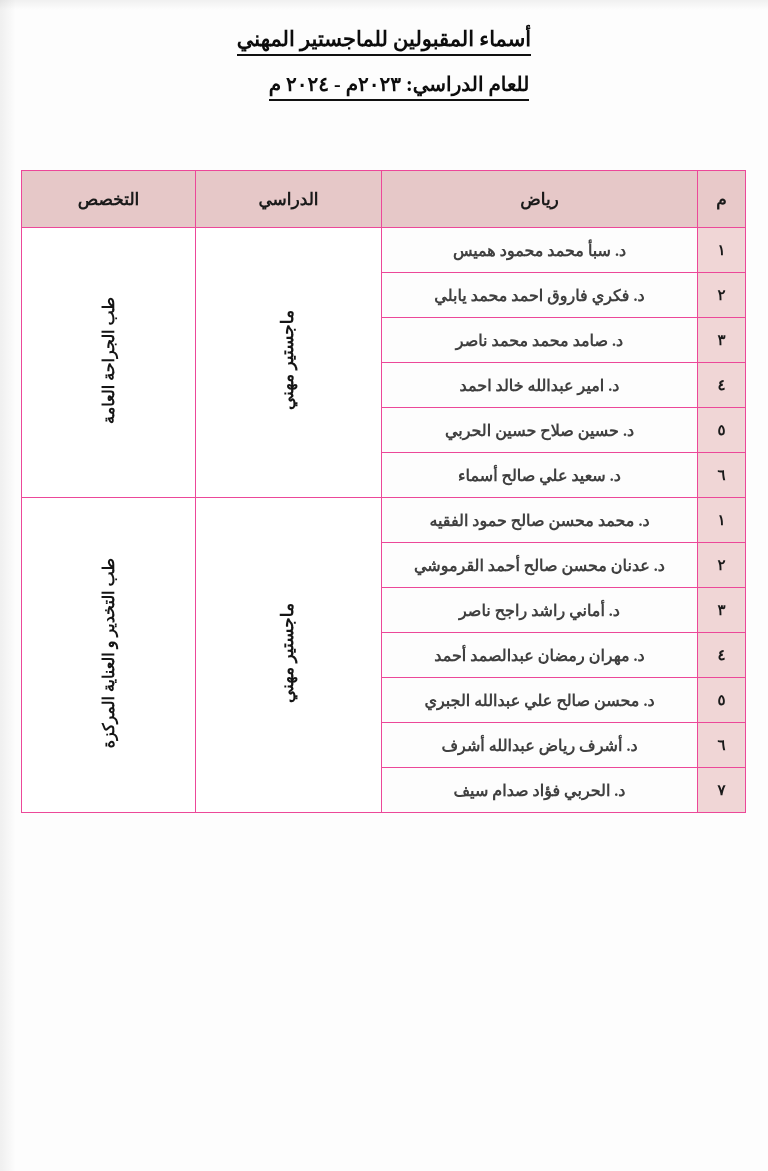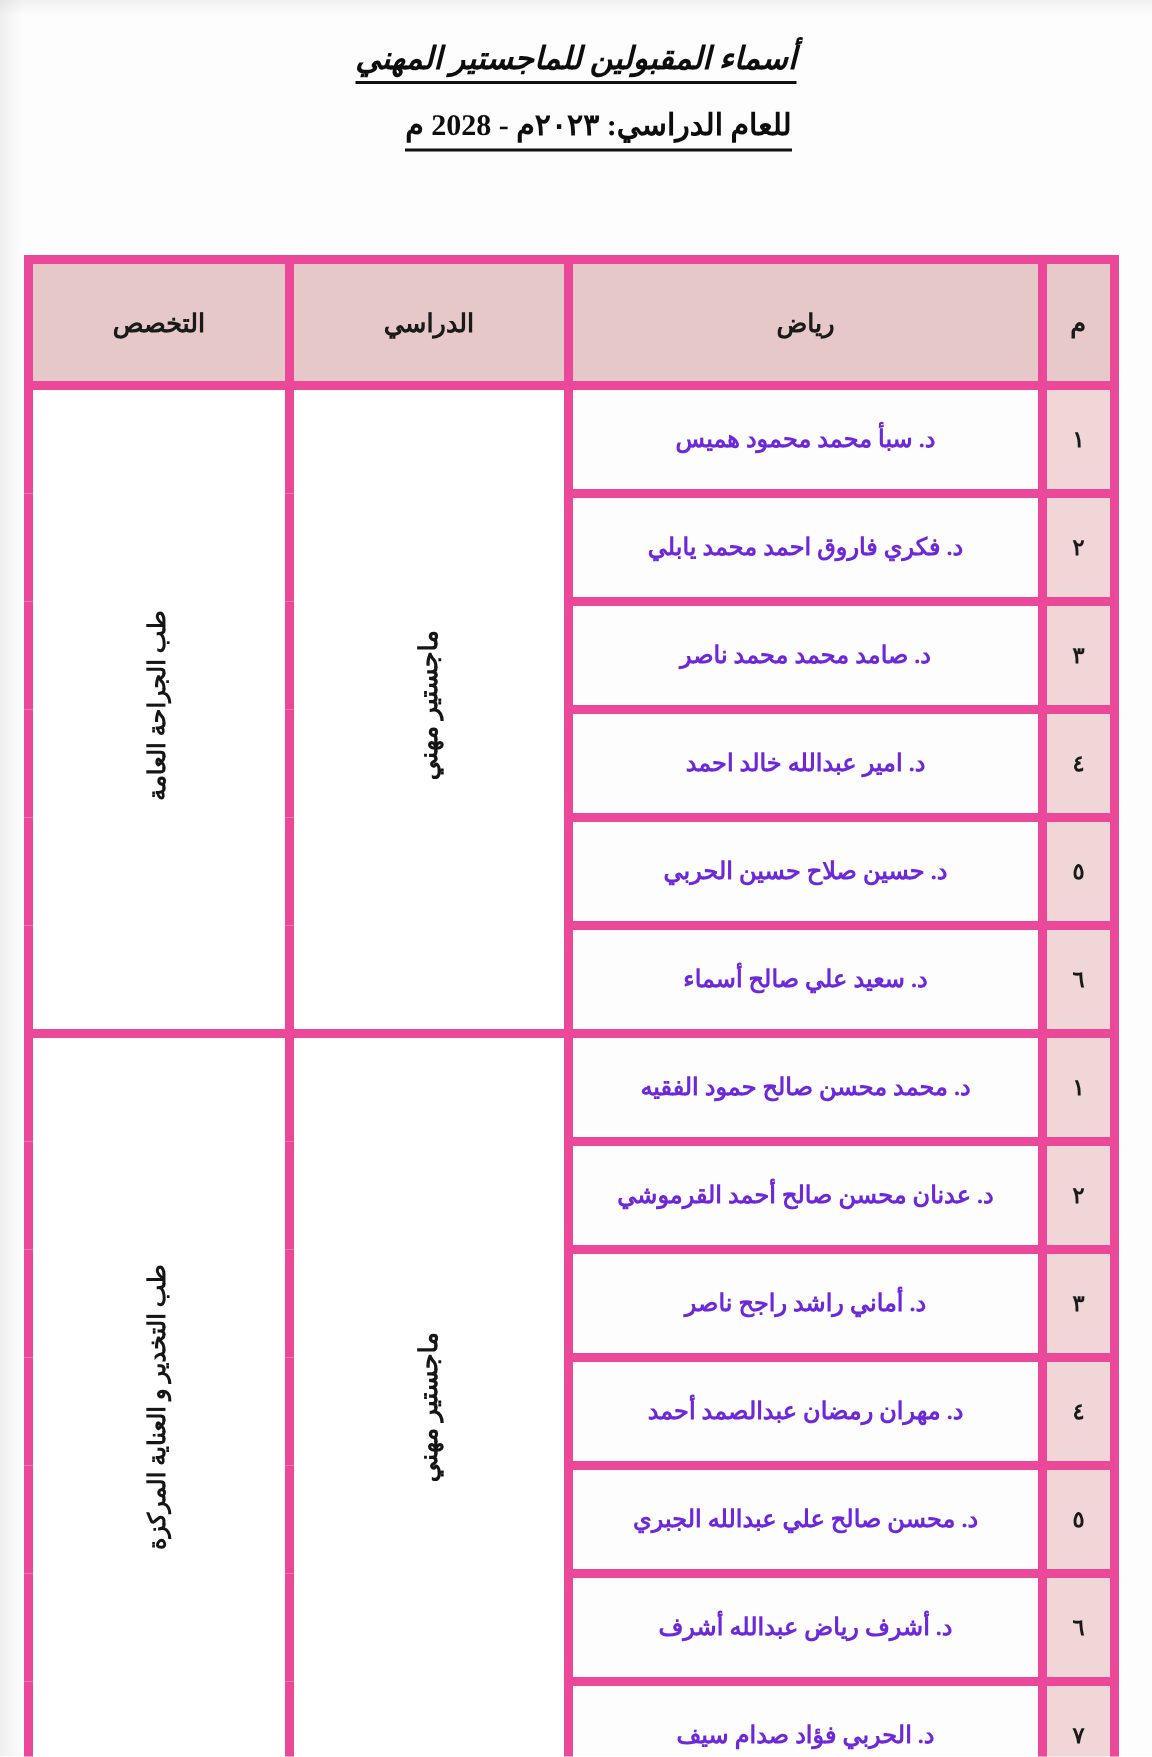--- a/index.html
+++ b/index.html
@@ -34,21 +34,20 @@
     display: inline-block;
     font-weight: bold;
     font-size: 21px;
     letter-spacing: 0px;
     color: #0d0d0d;
     border-bottom: 2px solid #111;
     padding-bottom: 2px;
     line-height: 1.25;
   }
   .title-line-1 {
-    font-style: italic;
   }
   .title-line-2 {
     margin-top: 16px;
     margin-right: -30px;
     font-size: 20px;
   }
 
   
   .table-wrap {
     position: absolute;
@@ -57,22 +56,22 @@
     width: 724px;
   }
   table.admitted {
     border-collapse: collapse;
     width: 100%;
     table-layout: fixed;
     direction: rtl;
   }
   table.admitted th,
   table.admitted td {
-    border: 6px solid #ec4899;
-    padding: 16px;
+    border: 1px solid #ec4899;
+    padding: 5px;
     vertical-align: middle;
   }
   .col-num   { width: 48px; }
   .col-name  { width: 316px; }
   .col-course{ width: 186px; }
   .col-major { width: 174px; }
 
   thead th {
     background: #e6c8c8;
     height: 46px;
@@ -93,21 +92,21 @@
     font-weight: bold;
     height: 34px;
     color: #1a1a1a;
   }
   td.name-cell {
     text-align: center;
     font-size: 16px;
     font-weight: bold;
     height: 34px;
     padding: 0 6px;
-    color: #6d28d9;
+    color: #404040;
     white-space: nowrap;
   }
 
   td.vert-cell {
     text-align: center;
     background: #ffffff;
   }
   .vert-inner {
     writing-mode: vertical-rl;
     transform: rotate(180deg);
@@ -144,21 +143,21 @@
 </head>
 <body>
 
 <div class="page">
   <div class="scan-edge-top"></div>
   <div class="scan-edge-left"></div>
 
   <div class="heading-block">
     <div class="title-line title-line-1">أسماء المقبولين للماجستير المهني</div>
     <br>
-    <div class="title-line title-line-2">للعام الدراسي: ٢٠٢٣م - 2028 م</div>
+    <div class="title-line title-line-2">للعام الدراسي: ٢٠٢٣م - ٢٠٢٤ م</div>
   </div>
 
   <div class="table-wrap">
     <table class="admitted">
       <colgroup>
         <col class="col-num">
         <col class="col-name">
         <col class="col-course">
         <col class="col-major">
       </colgroup>

